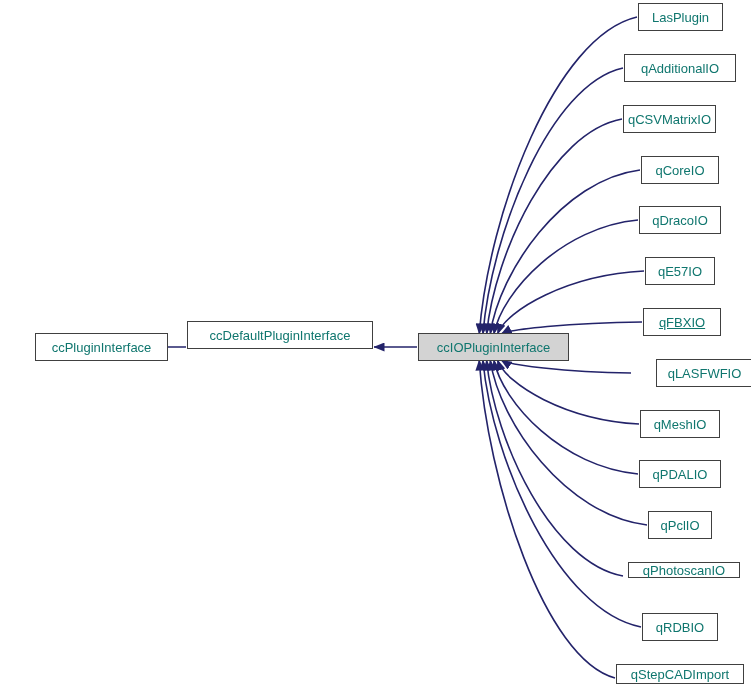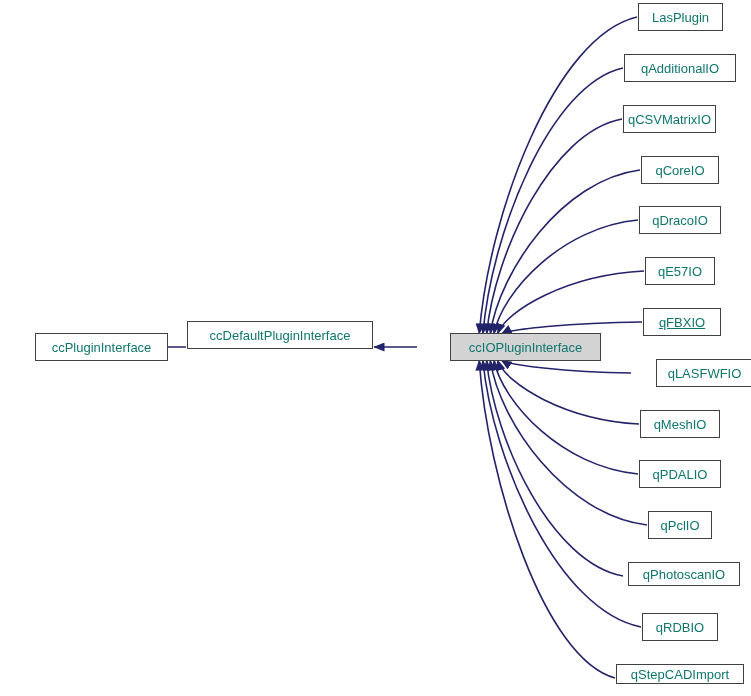--- a/index.html
+++ b/index.html
@@ -35,21 +35,20 @@
     line-height: 1;
     display: flex;
     align-items: center;
     justify-content: center;
     white-space: nowrap;
     z-index: 5;
   }
   .node.highlight {
     background: #d3d3d3;
     border-color: #404040;
-    margin-left: 32px;
   }
   .node-label {
     pointer-events: none;
   }
 </style>
 </head>
 <body>
 
 <div id="diagram">
 
@@ -115,21 +114,21 @@
       </div>
       <div class="node" style="left: 640px; top: 410px; width: 80px; height: 28px;">
         <span class="node-label">qMeshIO</span>
       </div>
       <div class="node" style="left: 639px; top: 460px; width: 82px; height: 28px;">
         <span class="node-label">qPDALIO</span>
       </div>
       <div class="node" style="left: 648px; top: 511px; width: 64px; height: 28px;">
         <span class="node-label">qPclIO</span>
       </div>
-      <div class="node" style="left: 628px; top: 562px; width: 112px; height: 24px;">
+      <div class="node" style="left: 628px; top: 562px; width: 112px; height: 16px;">
         <span class="node-label">qPhotoscanIO</span>
       </div>
       <div class="node" style="left: 642px; top: 613px; width: 76px; height: 28px;">
         <span class="node-label">qRDBIO</span>
       </div>
       <div class="node" style="left: 616px; top: 664px; width: 128px; height: 20px;">
         <span class="node-label">qStepCADImport</span>
       </div>
     </div>
 

